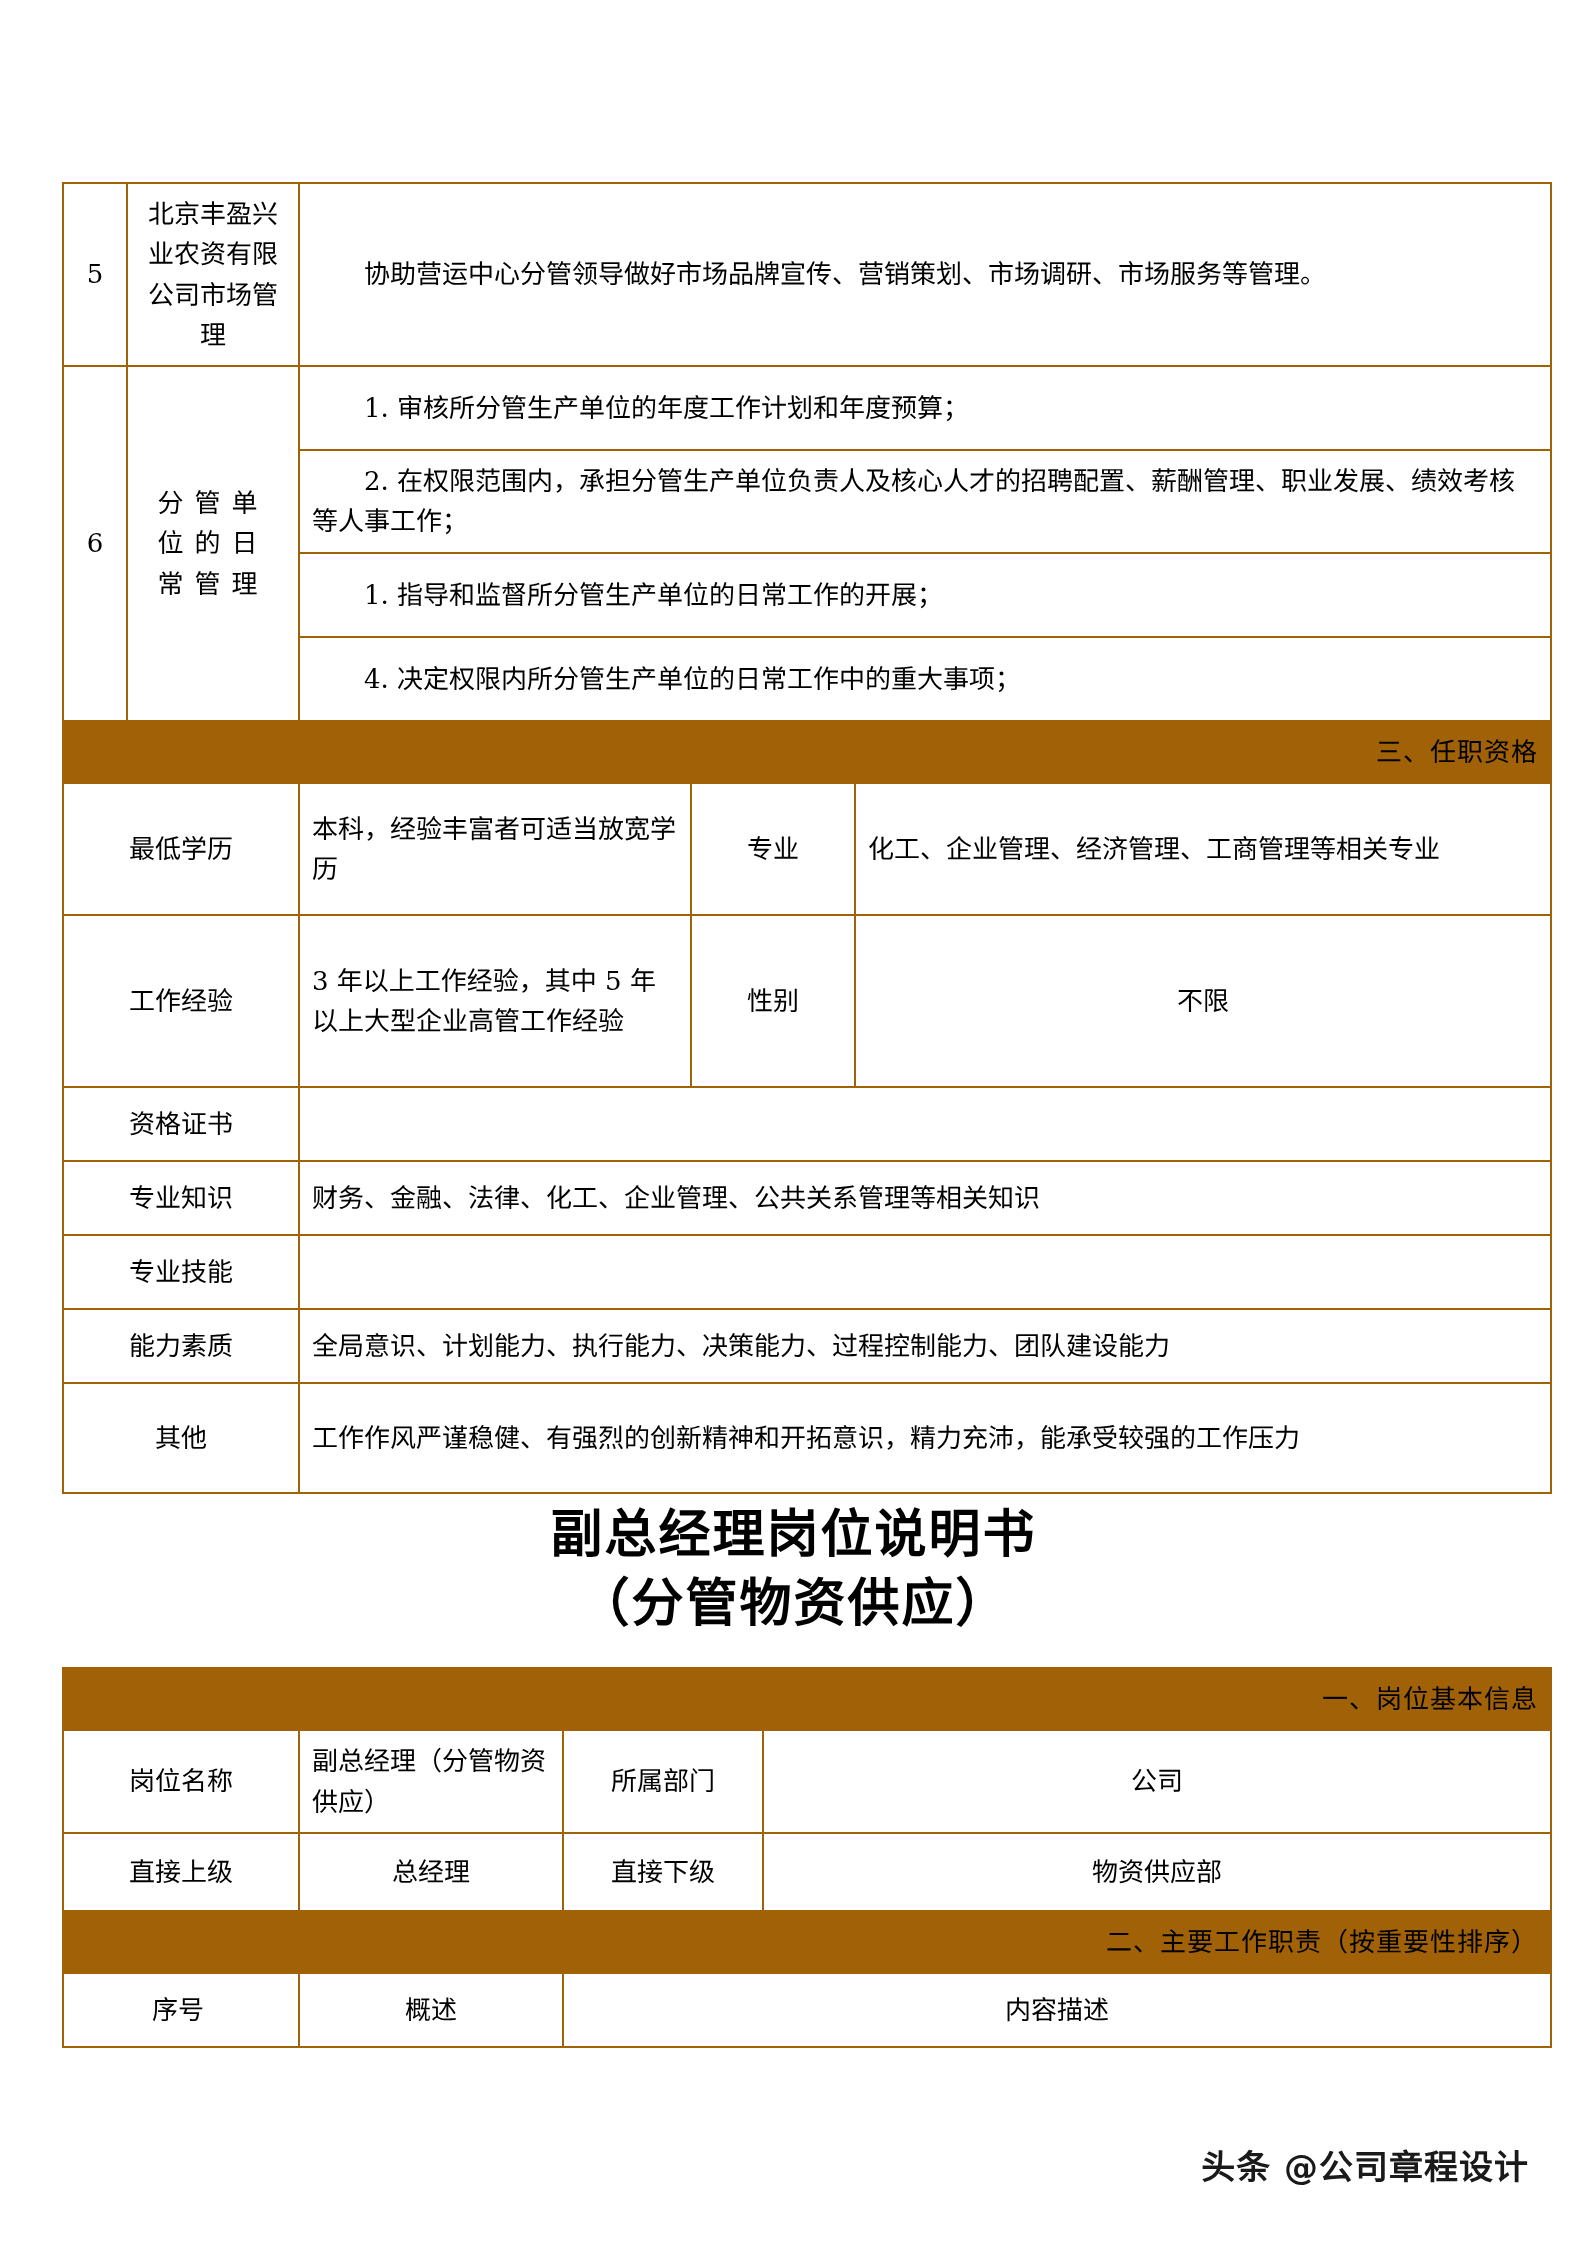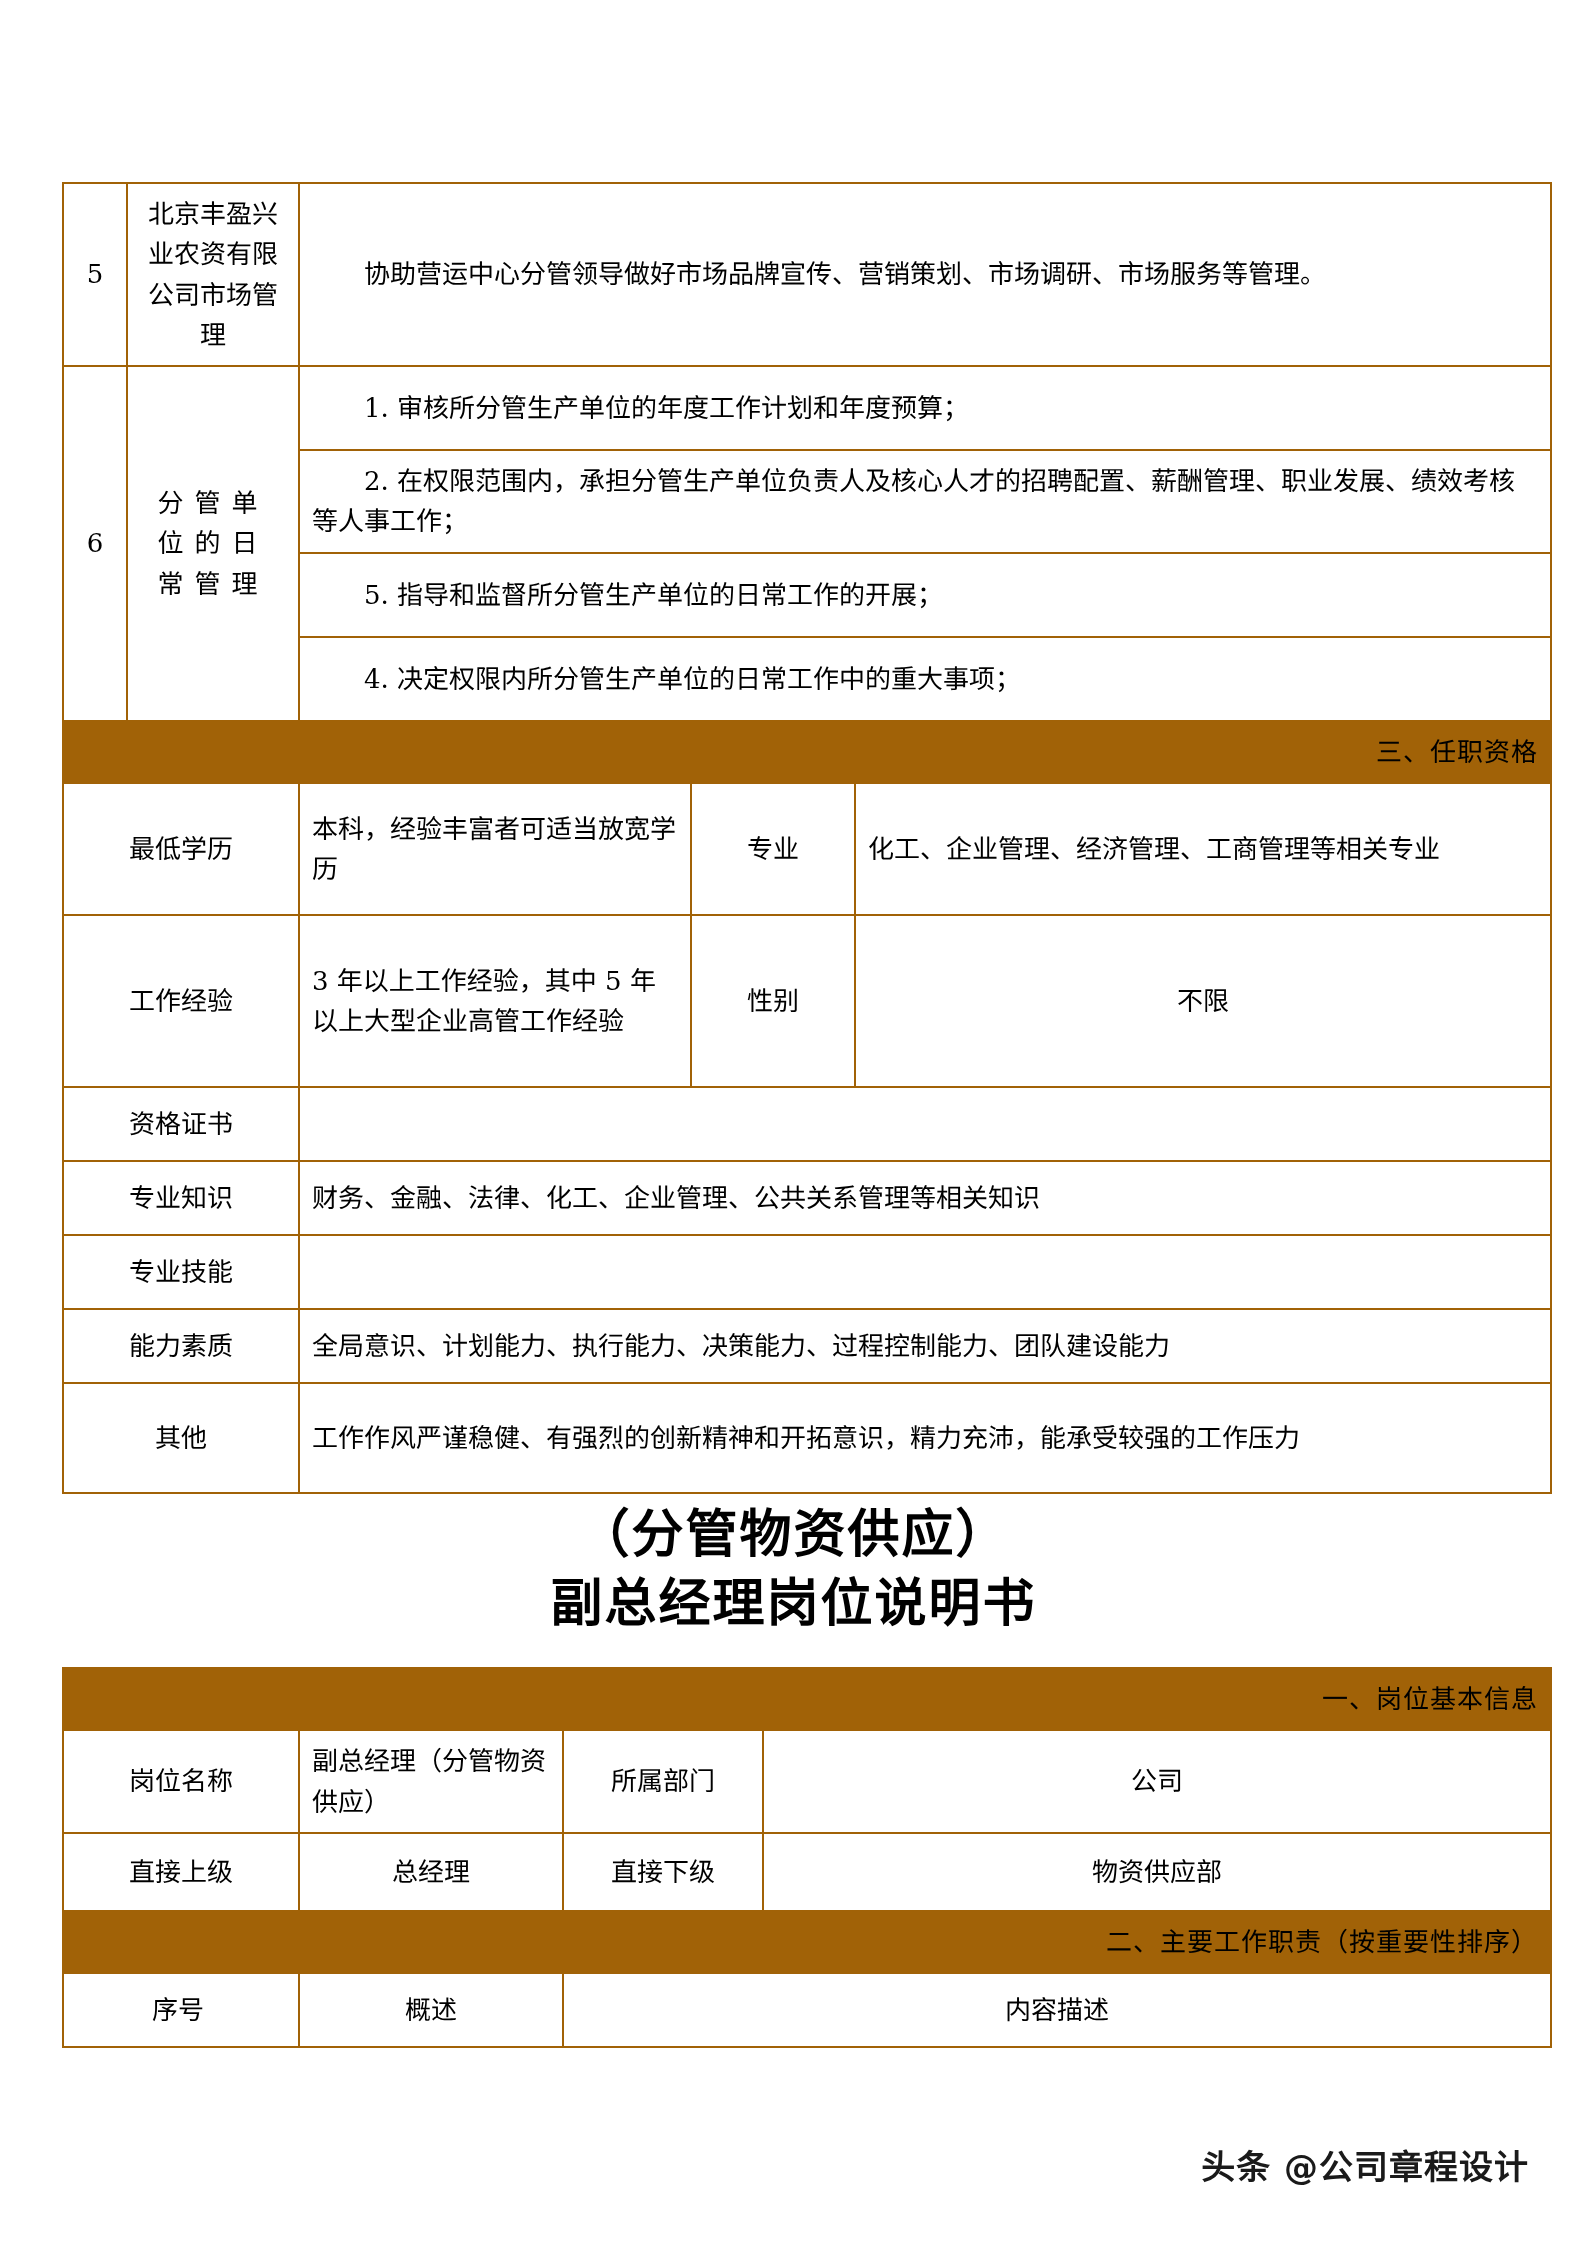--- a/index.html
+++ b/index.html
@@ -131,21 +131,21 @@
           <span class="indent">1. 审核所分管生产单位的年度工作计划和年度预算；</span>
         </td>
       </tr>
       <tr>
         <td class="c-desc" colspan="3">
           <span class="indent">2. 在权限范围内，承担分管生产单位负责人及核心人才的招聘配置、薪酬管理、职业发展、绩效考核等人事工作；</span>
         </td>
       </tr>
       <tr>
         <td class="c-desc" colspan="3" style="height:62px;">
-          <span class="indent">5. 指导和监督所分管生产单位的日常工作的开展；</span>
+          <span class="indent">1. 指导和监督所分管生产单位的日常工作的开展；</span>
         </td>
       </tr>
       <tr>
         <td class="c-desc" colspan="3" style="height:62px;">
           <span class="indent">4. 决定权限内所分管生产单位的日常工作中的重大事项；</span>
         </td>
       </tr>
 
       <tr>
         <td class="section-head" colspan="5">三、任职资格</td>
@@ -187,22 +187,22 @@
 
       <tr>
         <td class="cell-center" colspan="2" style="height:88px;">其他</td>
         <td class="cell-left" colspan="3">工作作风严谨稳健、有强烈的创新精神和开拓意识，精力充沛，能承受较强的工作压力</td>
       </tr>
 
     </tbody>
   </table>
 
   <div class="doc-title-block">
+    <div class="doc-title-line">副总经理岗位说明书</div>
     <div class="doc-title-line">（分管物资供应）</div>
-    <div class="doc-title-line">副总经理岗位说明书</div>
   </div>
 
   <table class="doc-table t2">
     <colgroup>
       <col style="width:236px">
       <col style="width:264px">
       <col style="width:200px">
       <col>
     </colgroup>
     <tbody>

